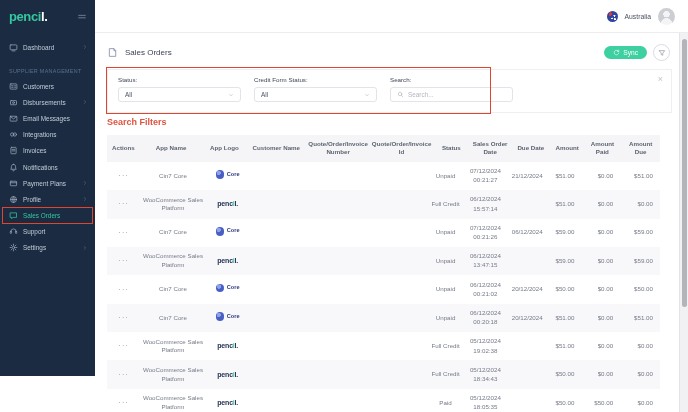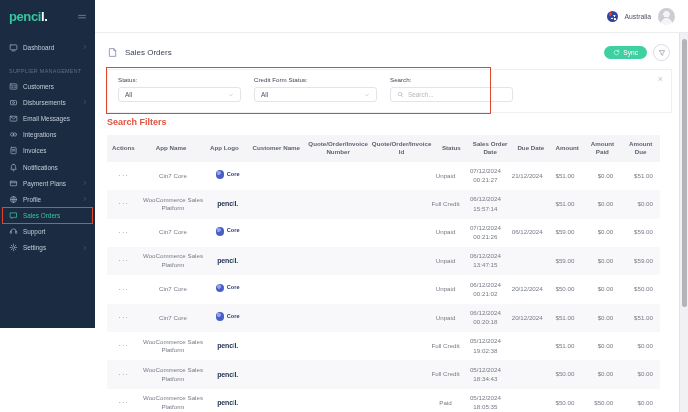--- a/index.html
+++ b/index.html
@@ -4,21 +4,21 @@
 <style>
   * { margin:0; padding:0; box-sizing:border-box; }
   html,body { width:688px; height:412px; }
   body {
     position:relative; overflow:hidden; background:#fff;
     font-family:"Liberation Sans", sans-serif; color:#3c4254;
   }
   .icon svg { width:100%; height:100%; fill:none; stroke:currentColor; stroke-width:1; stroke-linecap:round; stroke-linejoin:round; display:block; }
 
   
-  .sidebar { position:absolute; left:0; top:0; width:95px; height:328px; background:#1a2b42; z-index:5; }
+  .sidebar { position:absolute; left:0; top:0; width:95px; height:376px; background:#1a2b42; z-index:5; }
   .side-logo { height:33px; display:flex; align-items:center; justify-content:space-between; padding:0 8px 0 9px; }
   .logo-text { font-weight:bold; font-size:13px; letter-spacing:-0.4px; }
   .logo-text .lg1 { color:#35c79f; }
   .logo-text .lg2 { color:#ffffff; }
   .hamburger { width:10px; height:10px; color:#7d8ba0; }
   .side-section { padding:12px 9px 4px; font-size:5.4px; letter-spacing:0.3px; color:#5b708c; }
   .side-item { position:relative; display:flex; align-items:center; gap:5px; height:16.2px; padding:0 7px 0 9px; color:#c3cdd8; cursor:pointer; }
   .side-item.first { height:18px; margin-top:5px; }
   .side-icon { width:9px; height:9px; flex:0 0 9px; color:#9aa7b8; }
   .side-label { font-size:6.4px; }

